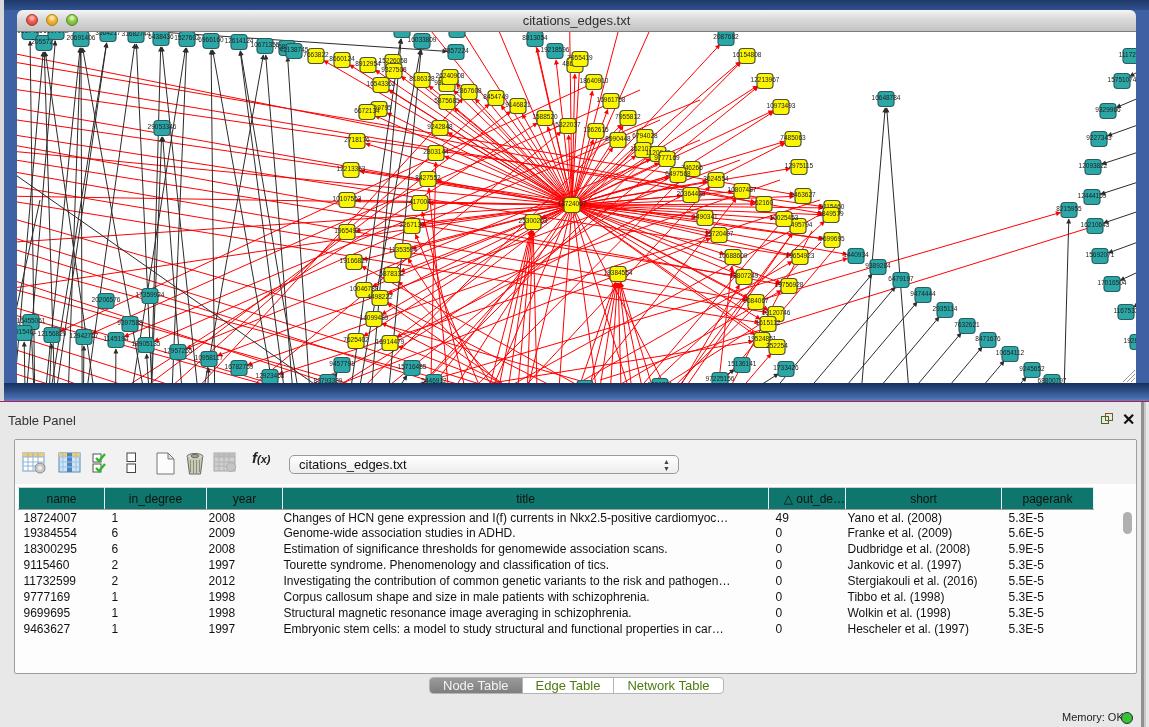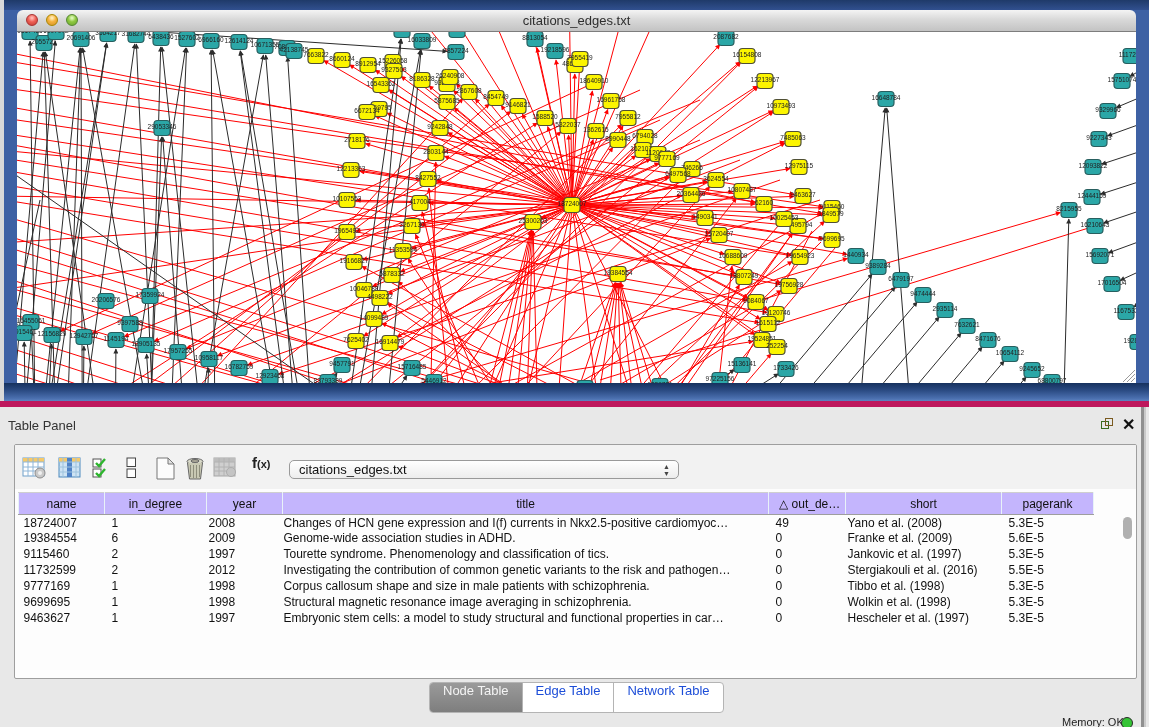--- a/index.html
+++ b/index.html
@@ -8,43 +8,43 @@
 #topstrip{position:absolute;left:0;top:0;width:1149px;height:10px;background:linear-gradient(180deg,#1f3a69,#31508f)}
 #botstrip{position:absolute;left:0;top:383px;width:1149px;height:18px;background:linear-gradient(180deg,#16315e,#2a4a82 40%,#4a6fae 85%,#5d82c0)}
 #leftstrip{position:absolute;left:0;top:0;width:4px;height:401px;background:#d9d9d9}
 #titlebar{position:absolute;left:17px;top:10px;width:1119px;height:22px;background:linear-gradient(180deg,#f4f4f4,#d9d9d9 45%,#c3c3c3);border-radius:6px 6px 0 0;border-bottom:1px solid #7d7d7d}
 #titlebar .title{position:absolute;left:0;right:0;top:3px;text-align:center;font-size:13px;color:#2e2e2e}
 .tl{position:absolute;top:4px;width:12px;height:12px;border-radius:50%}
 #tl1{left:9px;background:radial-gradient(circle at 50% 30%,#ffb3ad 10%,#ee5f55 45%,#c23b32);border:0.5px solid #a33}
 #tl2{left:29px;background:radial-gradient(circle at 50% 30%,#ffe9b0 10%,#f5b13c 45%,#d2922a);border:0.5px solid #a80}
 #tl3{left:49px;background:radial-gradient(circle at 50% 30%,#d8f5b0 10%,#8ec73f 45%,#6da832);border:0.5px solid #583}
 
-#panel{position:absolute;left:0;top:401px;width:1149px;height:326px;background:#e8e8e8;border-top:6px solid #be185d}
+#panel{position:absolute;left:0;top:401px;width:1149px;height:326px;background:#e8e8e8;border-top:1px solid #be185d}
 #panel .ptitle{position:absolute;left:8px;top:11px;font-size:13px;color:#333}
 #pclose{position:absolute;left:1122px;top:8px;font-size:16px;font-weight:bold;color:#111}
 #pfloat{position:absolute;left:1101px;top:11px;width:12px;height:11px}
 #container{position:absolute;left:14px;top:37px;width:1123px;height:235px;background:#fdfdfd;border:1px solid #9e9e9e;border-radius:2px;overflow:hidden}
 #toolbar{position:absolute;left:0;top:0;width:100%;height:44px;background:#f2f2f2}
 .ticon{position:absolute;top:12px}
 #combo{position:absolute;left:274px;top:15px;width:390px;height:19px;background:linear-gradient(180deg,#ffffff,#ededed);border:1px solid #9a9a9a;border-radius:5px;font-size:13px;color:#111;padding:1px 0 0 9px}
 #combo .step{position:absolute;right:8px;top:2px;font-size:7px;line-height:7px;color:#444;text-align:center}
 table#grid{position:absolute;left:3px;top:47px;border-collapse:collapse;table-layout:fixed;width:1075px;font-size:12px}
-#grid th{background:#c4b5fd;font-weight:normal;color:#111;height:22px;border:1px solid #e8f2f8;border-top:1px solid #cfcfcf;border-bottom:1px solid #9e9e9e;overflow:hidden;white-space:nowrap}
+#grid th{background:#0f766e;font-weight:normal;color:#111;height:22px;border:1px solid #e8f2f8;border-top:1px solid #cfcfcf;border-bottom:1px solid #9e9e9e;overflow:hidden;white-space:nowrap}
 #grid td{height:15.9px;padding:0 2px;color:#111;overflow:hidden;white-space:nowrap}
 #grid td.c1{padding-left:5px}
 #grid td.c2{padding-left:7px}
 #grid td.c3{padding-left:2px}
 #grid td.c4{padding-left:1px}
 #grid td.c5{padding-left:7px}
 #grid td.c6{text-align:left}
 #grid td.c7{padding-left:7px}
 #sbar{position:absolute;right:3px;top:49px;width:13px;height:186px;background:#fdfdfd}
 #sthumb{position:absolute;right:1px;top:23px;width:9px;height:22px;background:#b0b0b0;border-radius:5px}
-#tabs{position:absolute;left:429px;top:275px;height:31px;display:flex;font-size:13px;border:1px solid #b4b4b4;border-radius:4px;background:#fff;overflow:hidden}
-#tabs div{padding:0 13px;line-height:16px;color:#1d4ed8}
+#tabs{position:absolute;left:429px;top:275px;height:17px;display:flex;font-size:13px;border:1px solid #b4b4b4;border-radius:4px;background:#fff;overflow:hidden}
+#tabs div{padding:0 13px;line-height:16px;color:#4d7c0f}
 #tabs div.sel{background:linear-gradient(180deg,#9a9a9a,#7e7e7e);color:#f4f4f4}
 #tabs div+div{border-left:1px solid #b4b4b4}
 #mem{position:absolute;left:1062px;top:309px;font-size:11px;color:#222}
 #memdot{position:absolute;left:1121px;top:310px;width:12px;height:12px;border-radius:50%;background:#35c435;border:1.5px solid #2a2a2a}
 #rstrip{position:absolute;left:1141px;top:0;width:5px;height:326px;background:#909090;border-right:2px solid #c9c9c9}
 </style></head><body>
 <div id="app">
 <div id="netzone">
 <div id="topstrip"></div>
 <div id="botstrip"></div>
@@ -938,60 +938,69 @@
      <ellipse cx="11" cy="4" rx="4" ry="1.5" fill="#aaa798" stroke="#666"></ellipse>
      <path d="M3.5 6l2 16h11l2-16" fill="#c9c9b4" stroke="#666"></path>
      <path d="M6.5 8v12M9.5 8v13M12.5 8v13M15.5 8v12" stroke="#8e8e7c"></path>
    </svg>
    <svg class="ticon" style="left:198px" width="24" height="22" viewBox="0 0 24 22">
      <rect x="1" y="1" width="21" height="18" fill="#cfcfcf" stroke="#a5a5a5"></rect>
      <rect x="1" y="1" width="21" height="4" fill="#bdbdbd"></rect>
      <path d="M1 5h21M1 10h21M1 14h21M6 1v18M11 1v18M16 1v18" stroke="#b2b2b2" fill="none"></path>
      <circle cx="18" cy="15" r="4.5" fill="#c4c4c4" stroke="#adadad"></circle>
    </svg>
-   <div class="ticon" style="left:237px;top:9px;font-size:15px;font-weight:bold;color:#222">f<span style="font-size:11px">(x)</span></div>
+   <div class="ticon" style="left:237px;top:9px;font-size:15px;font-style:italic;font-weight:bold;color:#222">f<span style="font-size:11px">(x)</span></div>
    <div id="combo">citations_edges.txt<div class="step">▲<br>▼</div></div>
   </div>
   <table id="grid">
    <colgroup>
             <col style="width:86px">
             <col style="width:102px">
             <col style="width:76px">
             <col style="width:486px">
             <col style="width:77px">
             <col style="width:156px">
             <col style="width:92px">
           </colgroup>
    <tbody>
             <tr>
               <th>name</th>
               <th>in_degree</th>
               <th>year</th>
               <th>title</th>
-              <th style="text-align:left;padding-left:10px">△ out_de…</th>
+              <th style="text-align:right;padding-left:10px">△ out_de…</th>
               <th>short</th>
               <th>pagerank</th>
             </tr>
 <tr>
               <td class="c1">18724007</td>
               <td class="c2">1</td>
               <td class="c3">2008</td>
               <td class="c4">Changes of HCN gene expression and I(f) currents in Nkx2.5-positive cardiomyoc…</td>
               <td class="c5">49</td>
               <td class="c6">Yano et al. (2008)</td>
               <td class="c7">5.3E-5</td>
             </tr>
 <tr>
               <td class="c1">19384554</td>
               <td class="c2">6</td>
               <td class="c3">2009</td>
               <td class="c4">Genome-wide association studies in ADHD.</td>
               <td class="c5">0</td>
               <td class="c6">Franke et al. (2009)</td>
               <td class="c7">5.6E-5</td>
+            </tr>
+<tr>
+              <td class="c1">18300295</td>
+              <td class="c2">6</td>
+              <td class="c3">2008</td>
+              <td class="c4">Estimation of significance thresholds for genomewide association scans.</td>
+              <td class="c5">0</td>
+              <td class="c6">Dudbridge et al. (2008)</td>
+              <td class="c7">5.9E-5</td>
             </tr>
 <tr>
               <td class="c1">9115460</td>
               <td class="c2">2</td>
               <td class="c3">1997</td>
               <td class="c4">Tourette syndrome. Phenomenology and classification of tics.</td>
               <td class="c5">0</td>
               <td class="c6">Jankovic et al. (1997)</td>
               <td class="c7">5.3E-5</td>
             </tr>

